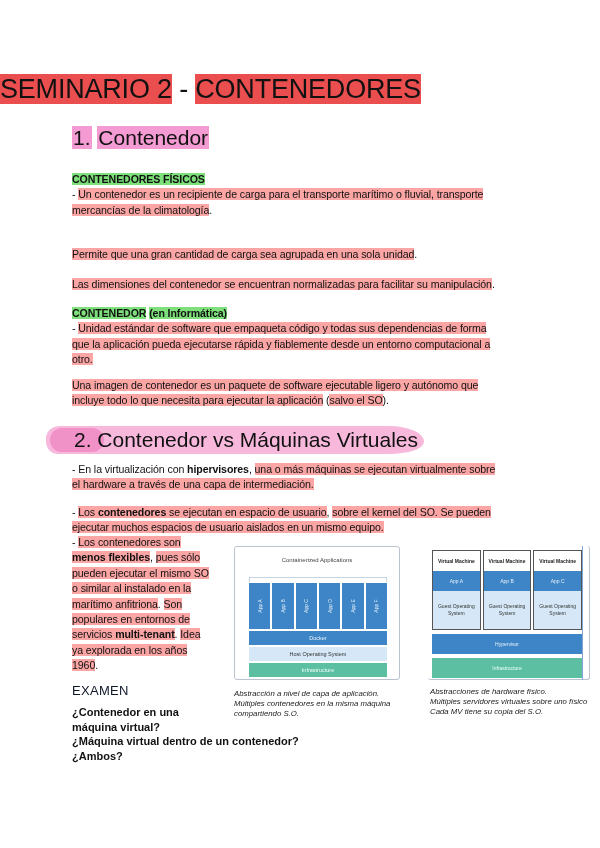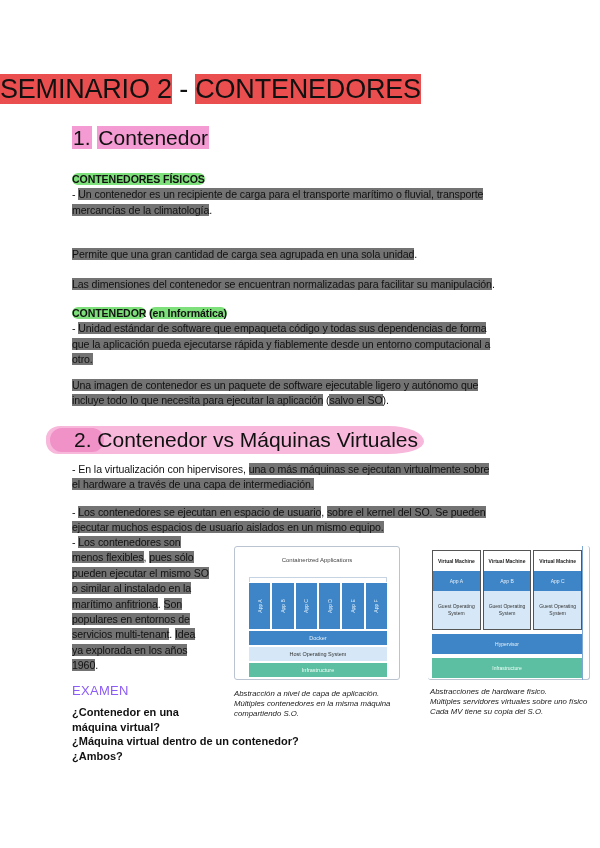--- a/index.html
+++ b/index.html
@@ -1,23 +1,23 @@
 <!DOCTYPE html>
 <html><head>
   <meta charset="utf-8">
   <style>
     * { margin: 0; padding: 0; box-sizing: border-box; }
     html, body { width: 600px; height: 848px; background: #ffffff; overflow: hidden; }
     body { position: relative; font-family: "Liberation Sans", sans-serif; color: #111; }
 
-    .hl-y { background: #737373; }
-    .hl-g { background: #7ee07a; border-radius: 6px; }
+    .hl-y { background: #fca5a5; }
+    .hl-g { background: #7ee07a; }
     .hl-r { background: #ea4e4e; }
     .hl-p { background: #f39bd2; }
-    b { font-weight: normal; }
+    b { font-weight: bold; }
 
     .title {
       position: absolute; top: 73px; left: 0; width: 600px; text-align: left;
       font-size: 27px; line-height: 32px; letter-spacing: -0.2px;
     }
     .h1 {
       position: absolute; top: 124px; left: 72px;
       font-size: 21px; line-height: 27px;
     }
     .h1 span { padding: 0 1px; }
@@ -67,21 +67,21 @@
     .vm-app { height: 20px; background: #3d85c6; font-size: 5px; color: #e6f0fa; text-align: center; line-height: 20px; }
     .vm-os { flex: 1; background: #d6e8f7; font-size: 5px; color: #333; text-align: center; display: flex; align-items: center; justify-content: center; line-height: 7px; padding: 0 4px; }
     .hyper { position: absolute; top: 88px; left: 4px; width: 150px; height: 20px; background: #3d85c6; font-size: 5px; color: #e6f0fa; text-align: center; line-height: 20px; }
     .vinfra { position: absolute; top: 112px; left: 4px; width: 150px; height: 20px; background: #5cbfa2; font-size: 5px; color: #f0fff8; text-align: center; line-height: 20px; }
     .vline { position: absolute; top: 546px; left: 582px; width: 1px; height: 134px; background: #7fa8d4; }
 
     .caption { position: absolute; font-size: 7.8px; line-height: 10px; color: #222; font-style: italic; }
     .cap1 { top: 689px; left: 234px; width: 180px; }
     .cap2 { top: 687px; left: 430px; width: 170px; }
 
-    .exam-label { position: absolute; top: 683px; left: 72px; font-size: 13px; color: #8b5cf6; letter-spacing: 0.3px; }
+    .exam-label { position: absolute; top: 683px; left: 72px; font-size: 13px; color: #0f172a; letter-spacing: 0.3px; }
     .exam-q { position: absolute; top: 705px; left: 72px; font-size: 11px; line-height: 14.5px; font-weight: bold; }
     .exam-q .line { display: block; white-space: nowrap; }
   </style>
 </head>
 <body>
 
 <div class="title">
   <span class="hl-r">SEMINARIO 2</span><span> - </span><span class="hl-r">CONTENEDORES</span>
 </div>
 

